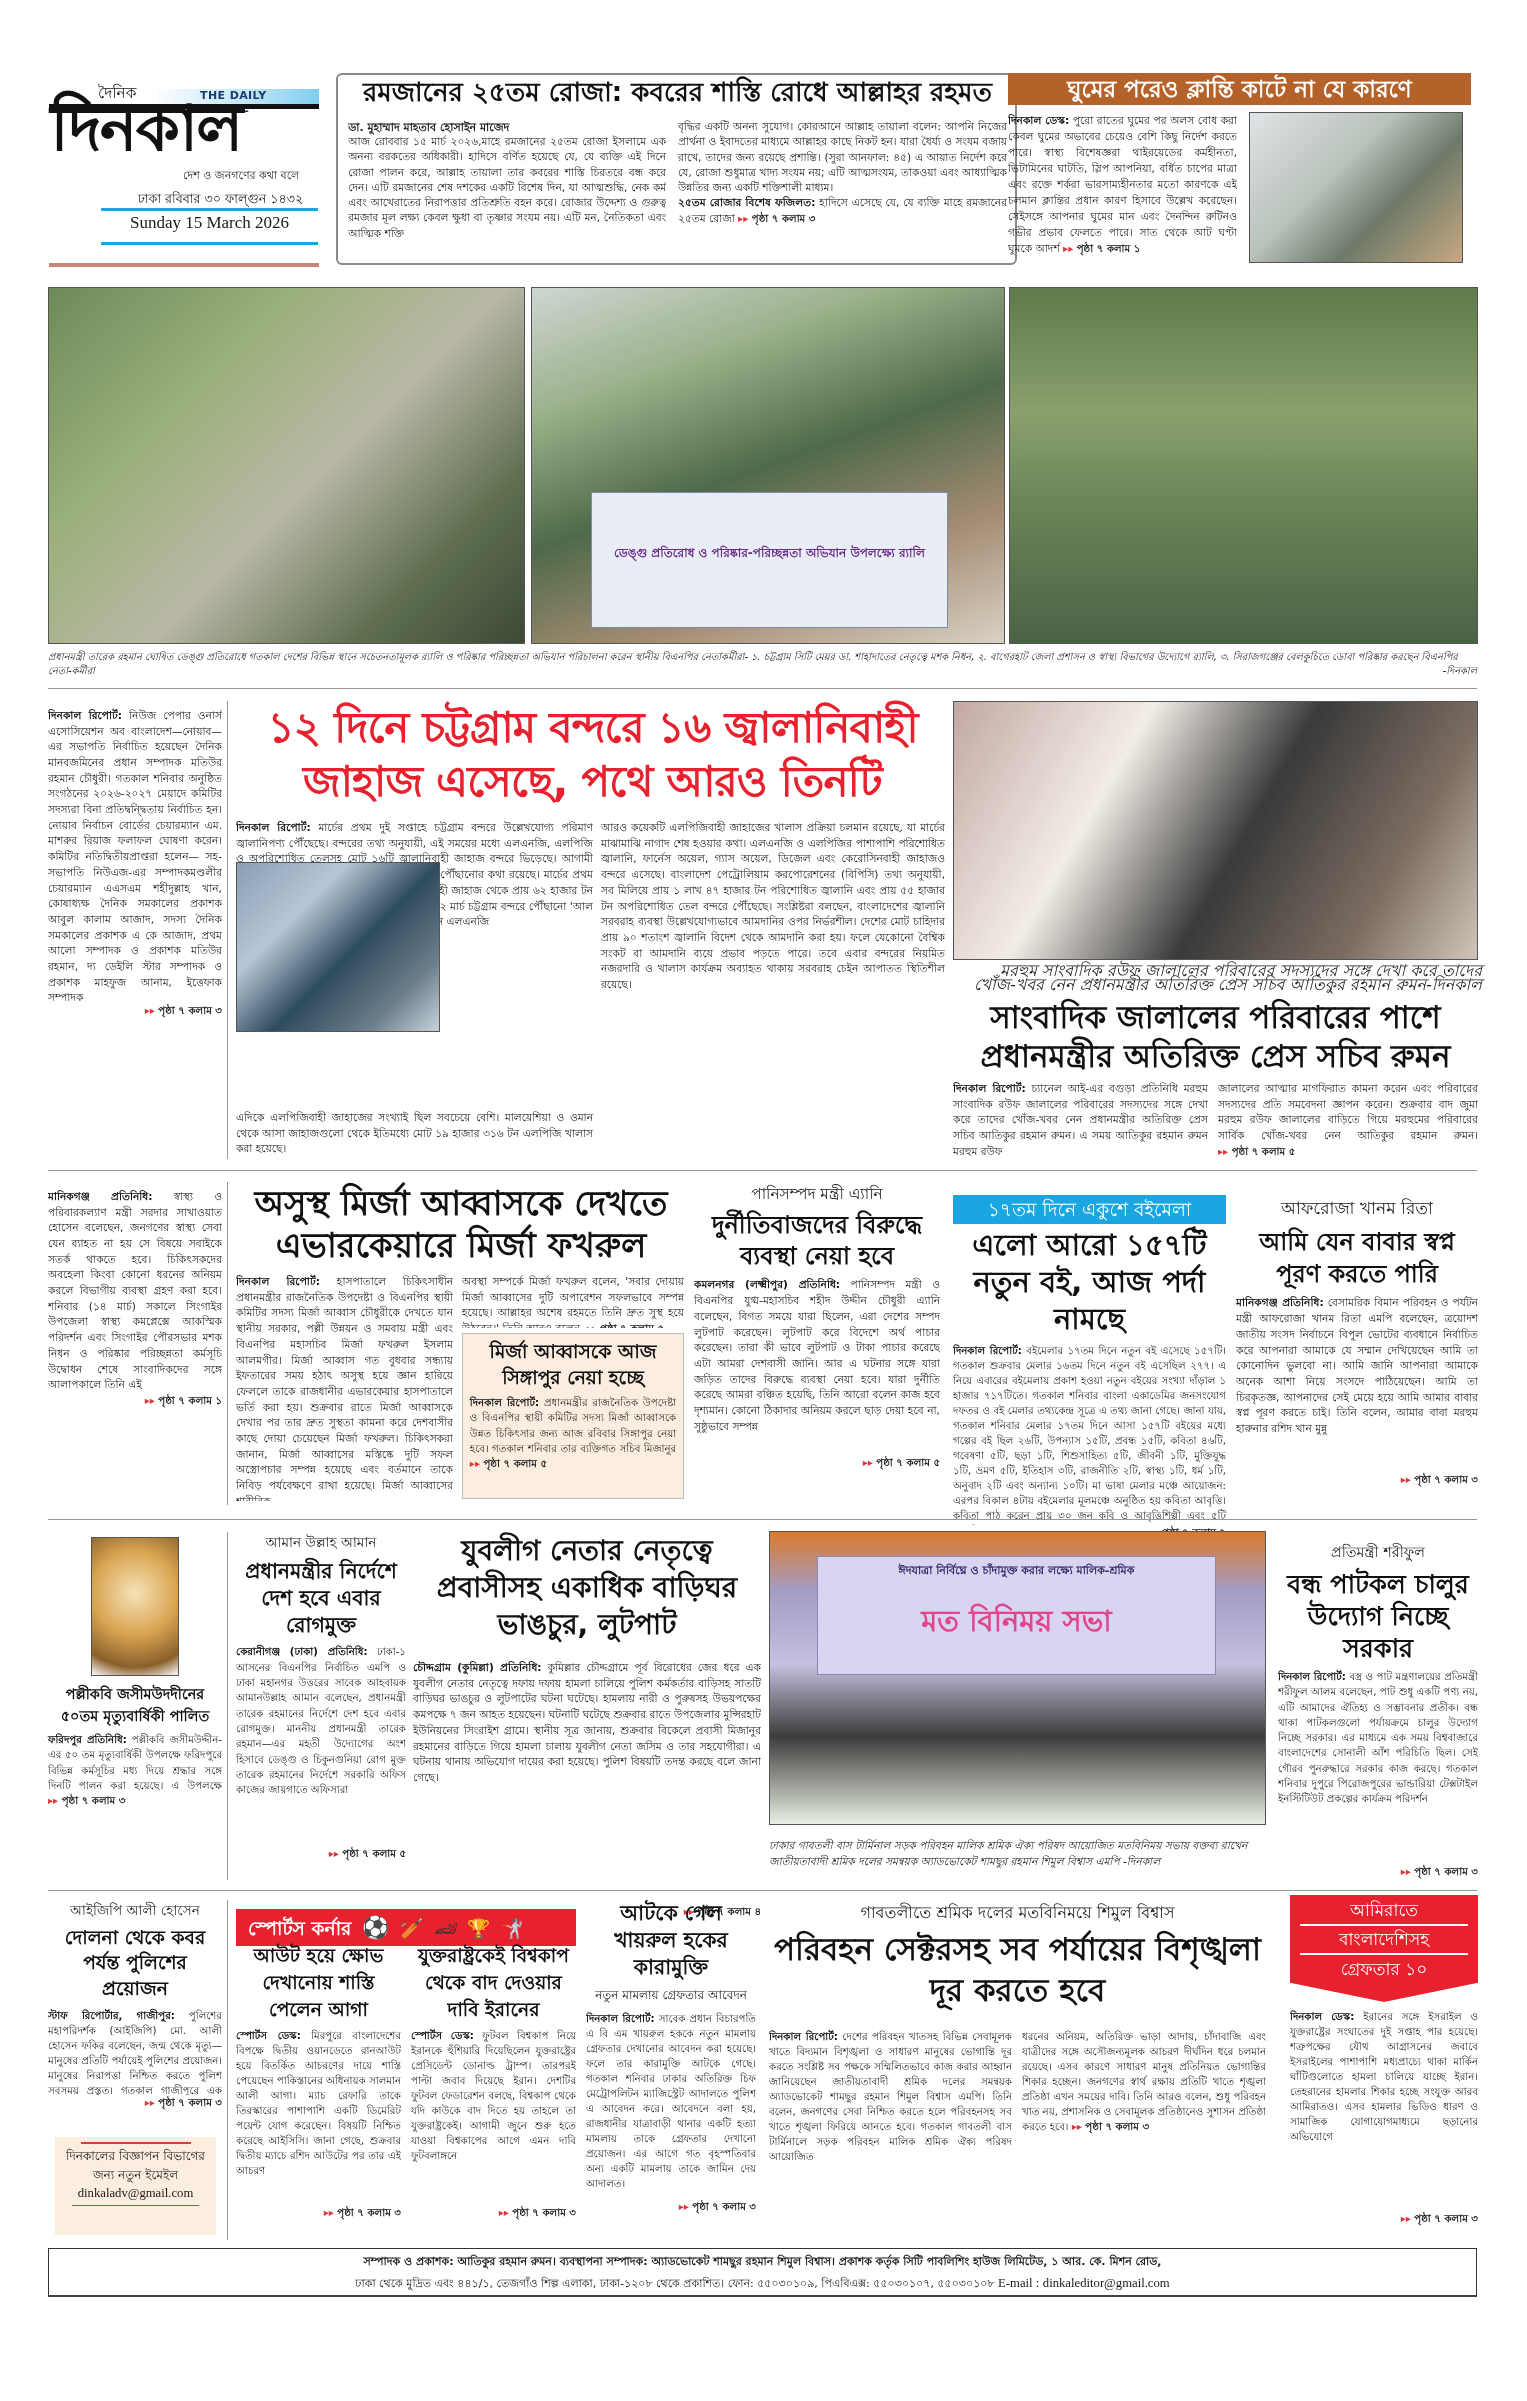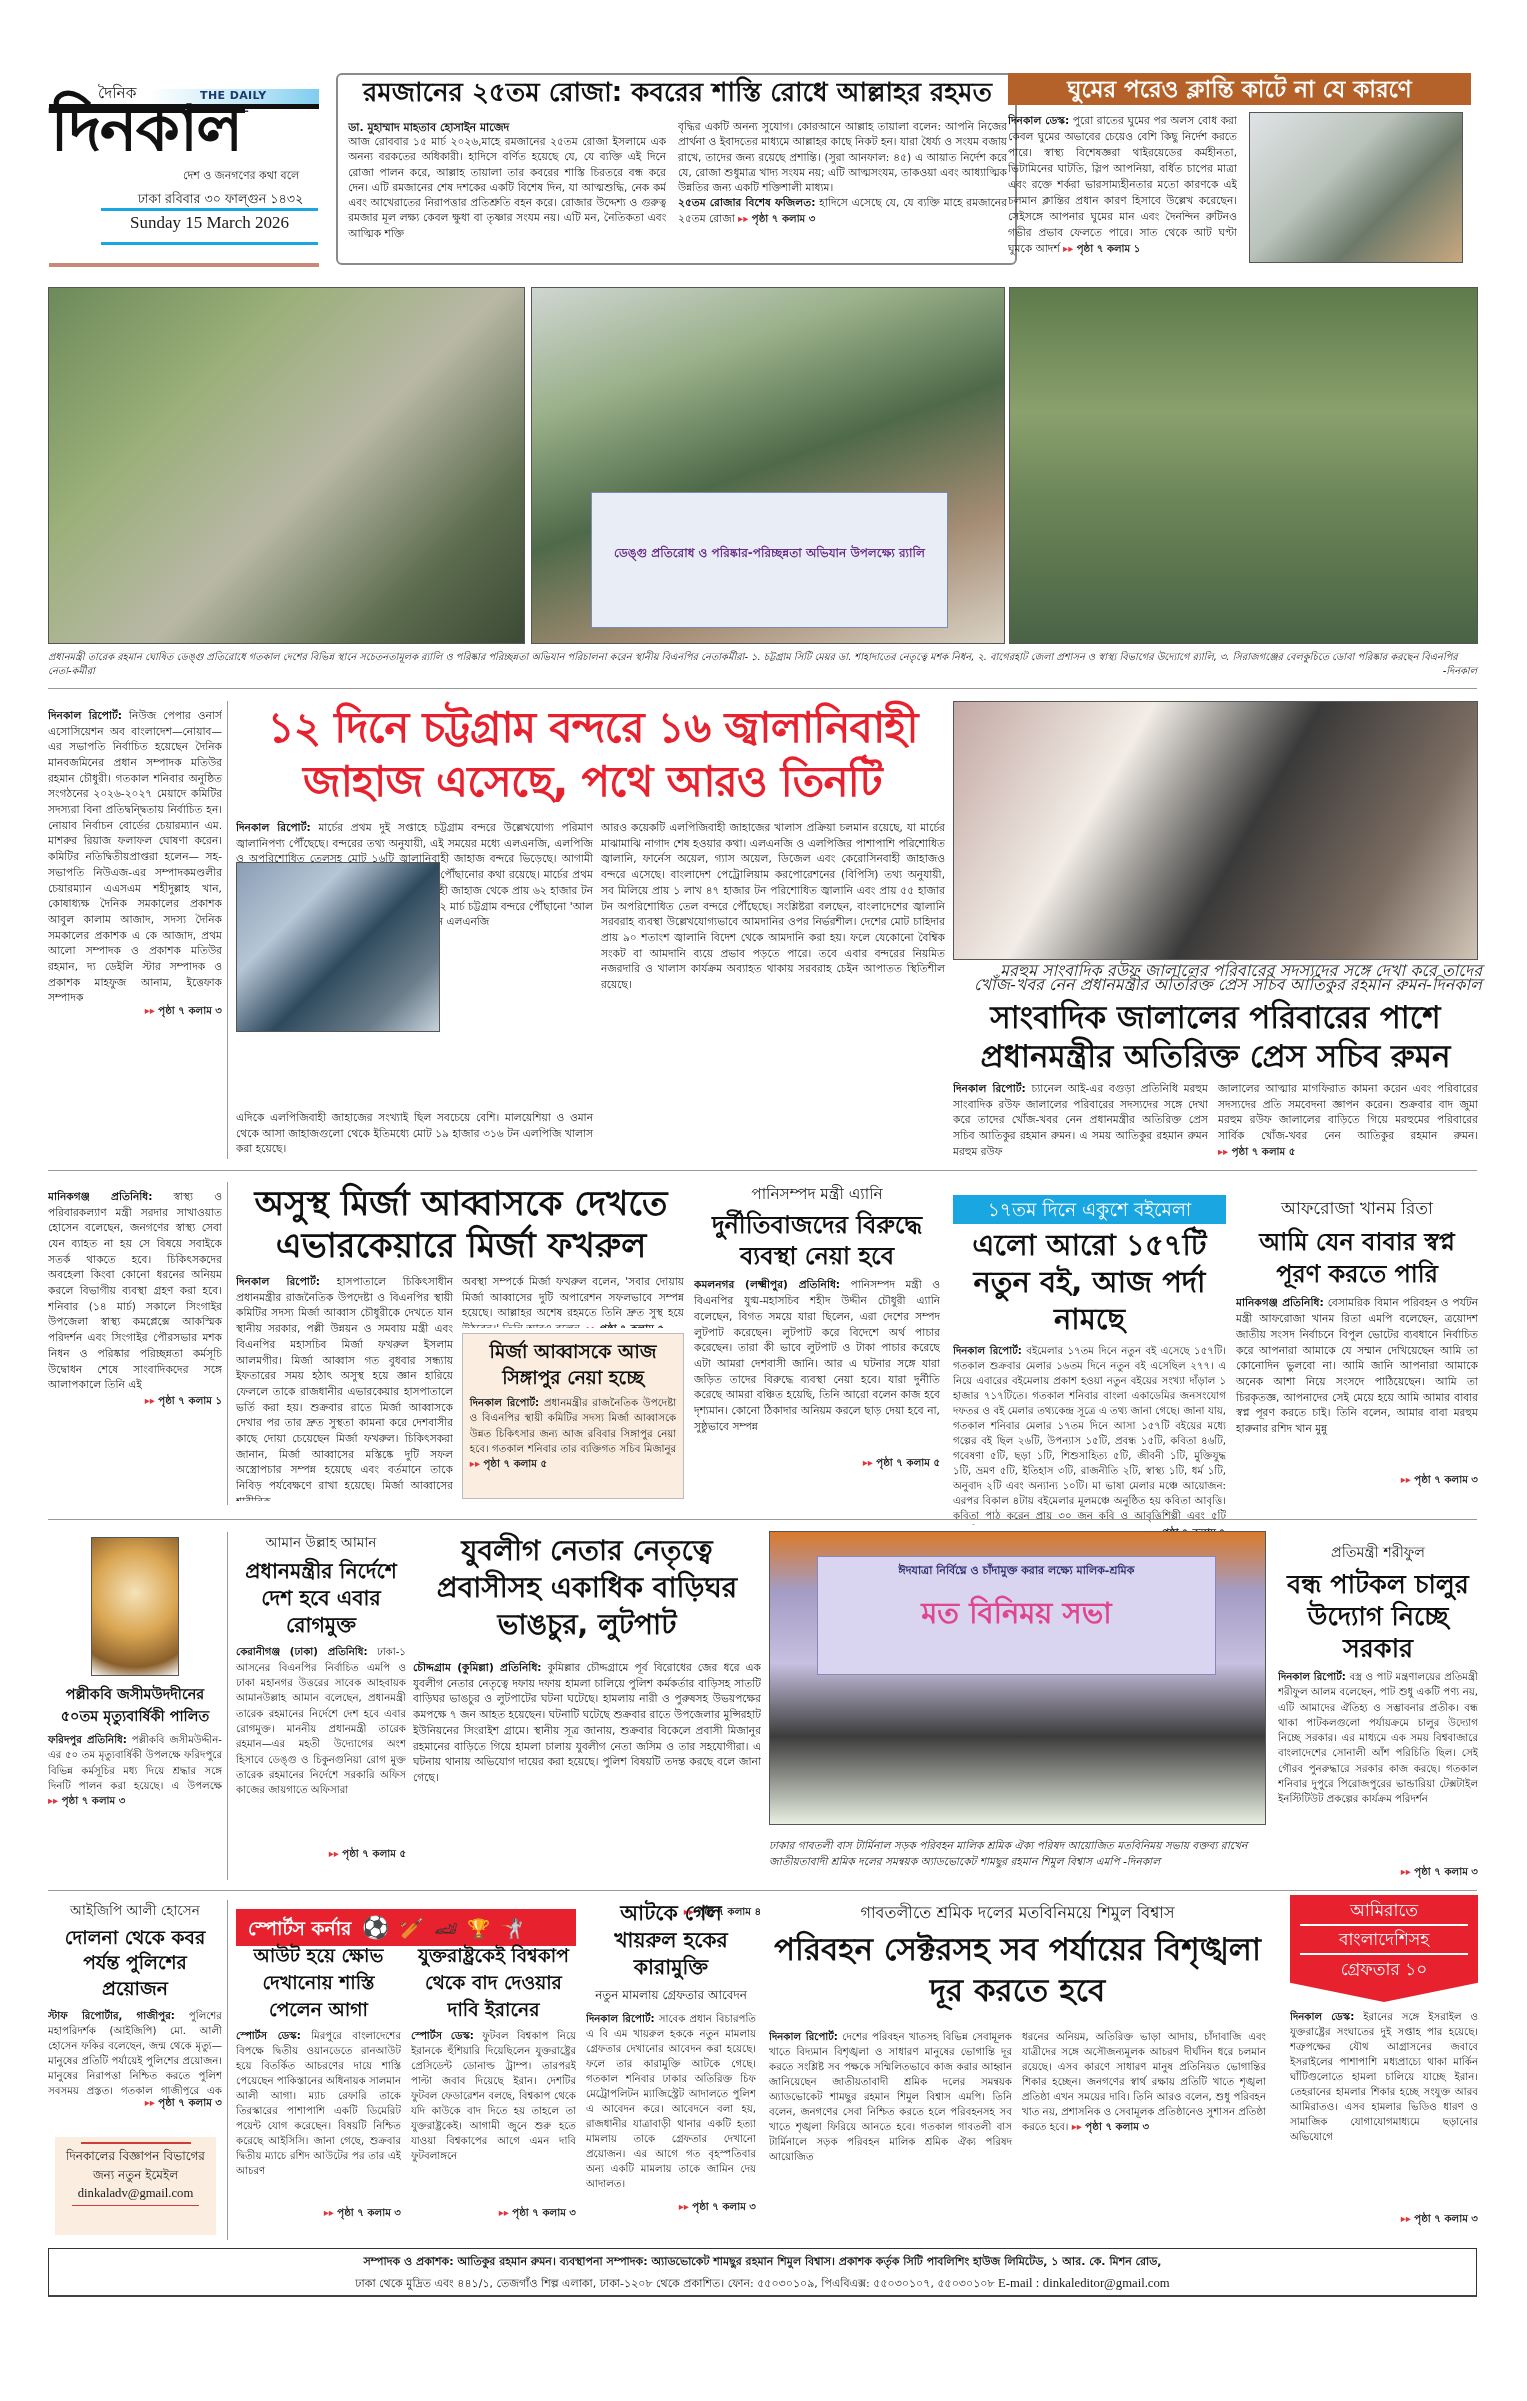--- a/index.html
+++ b/index.html
@@ -209,21 +209,21 @@
   <div class="body-text" style="margin-top:17px;height:244px;overflow:hidden;font-size:10.6px;line-height:15.7px;">
     <b>চৌদ্দগ্রাম (কুমিল্লা) প্রতিনিধি:</b>
     <span>কুমিল্লার চৌদ্দগ্রামে পূর্ব বিরোধের জের ধরে এক যুবলীগ নেতার নেতৃত্বে দফায় দফায় হামলা চালিয়ে পুলিশ কর্মকর্তার বাড়িসহ সাতটি বাড়িঘর ভাঙচুর ও লুটপাটের ঘটনা ঘটেছে। হামলায় নারী ও পুরুষসহ উভয়পক্ষের কমপক্ষে ৭ জন আহত হয়েছেন। ঘটনাটি ঘটেছে শুক্রবার রাতে উপজেলার মুন্সিরহাট ইউনিয়নের সিংরাইশ গ্রামে। স্থানীয় সূত্র জানায়, শুক্রবার বিকেলে প্রবাসী মিজানুর রহমানের বাড়িতে গিয়ে হামলা চালায় যুবলীগ নেতা জসিম ও তার সহযোগীরা। এ ঘটনায় থানায় অভিযোগ দায়ের করা হয়েছে। পুলিশ বিষয়টি তদন্ত করছে বলে জানা গেছে।</span>
   </div>
   <div class="cont" style="text-align:right;"><span class="arr">▸▸</span><span>পৃষ্ঠা ৭ কলাম ৪</span></div>
 </div>
 
 <div class="abs photo ph7" style="left:769px;top:1531px;width:497px;height:294px;">
   <div class="abs" style="left:47px;top:24px;width:399px;height:119px;background:#d9d4ef;border:0.8px solid #8d86b8;padding:5.1px;">
     <div style="font-size:11px;color:#2d2a6a;text-align:center;font-weight:bold;">ঈদযাত্রা নির্বিঘ্নে ও চাঁদামুক্ত করার লক্ষ্যে মালিক-শ্রমিক</div>
-    <div style="font-size:29px;color:#e04590;text-align:center;font-weight:bold;margin-top:9px;">মত বিনিময় সভা</div>
+    <div style="font-size:29px;color:#e04590;text-align:center;font-weight:bold;margin-top:17px;">মত বিনিময় সভা</div>
   </div>
 </div>
 <div class="abs caption" style="left:769px;top:1837px;width:497px;font-size:10.6px;line-height:16px;">
   <span>ঢাকার গাবতলী বাস টার্মিনাল সড়ক পরিবহন মালিক শ্রমিক ঐক্য পরিষদ আয়োজিত মতবিনিময় সভায় বক্তব্য রাখেন জাতীয়তাবাদী শ্রমিক দলের সমন্বয়ক অ্যাডভোকেট শামছুর রহমান শিমুল বিশ্বাস এমপি</span>
   <span>-দিনকাল</span>
 </div>
 
 <div class="abs" style="left:1278px;top:1532px;width:200px;height:357px;">
   <div class="kicker" style="font-size:14.4px;margin-top:8.5px;">প্রতিমন্ত্রী শরীফুল</div>
   <div class="head-black" style="font-size:25.5px;line-height:32px;margin-top:3.4px;">বন্ধ পাটকল চালুর উদ্যোগ নিচ্ছে সরকার</div>

